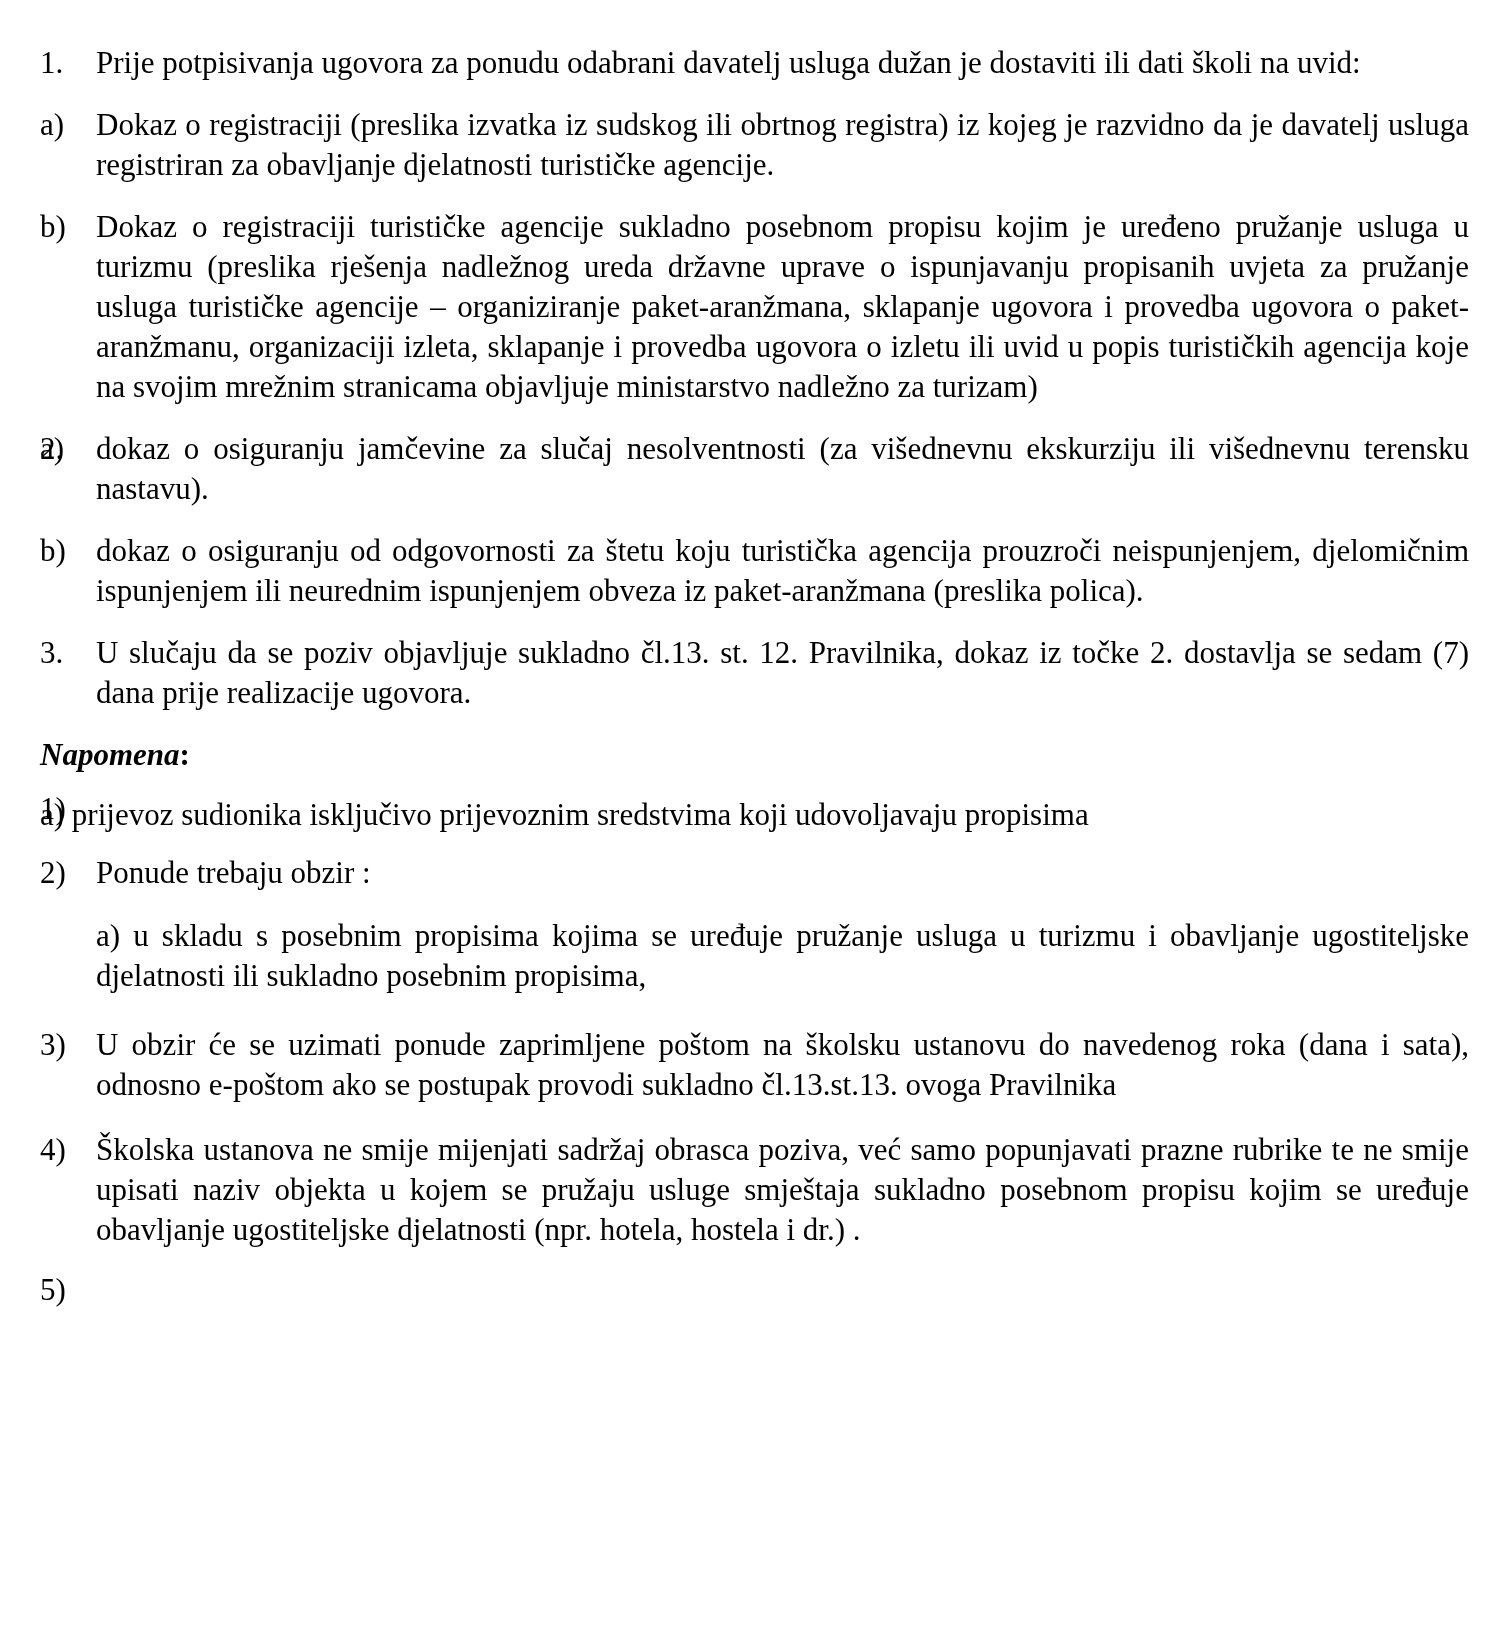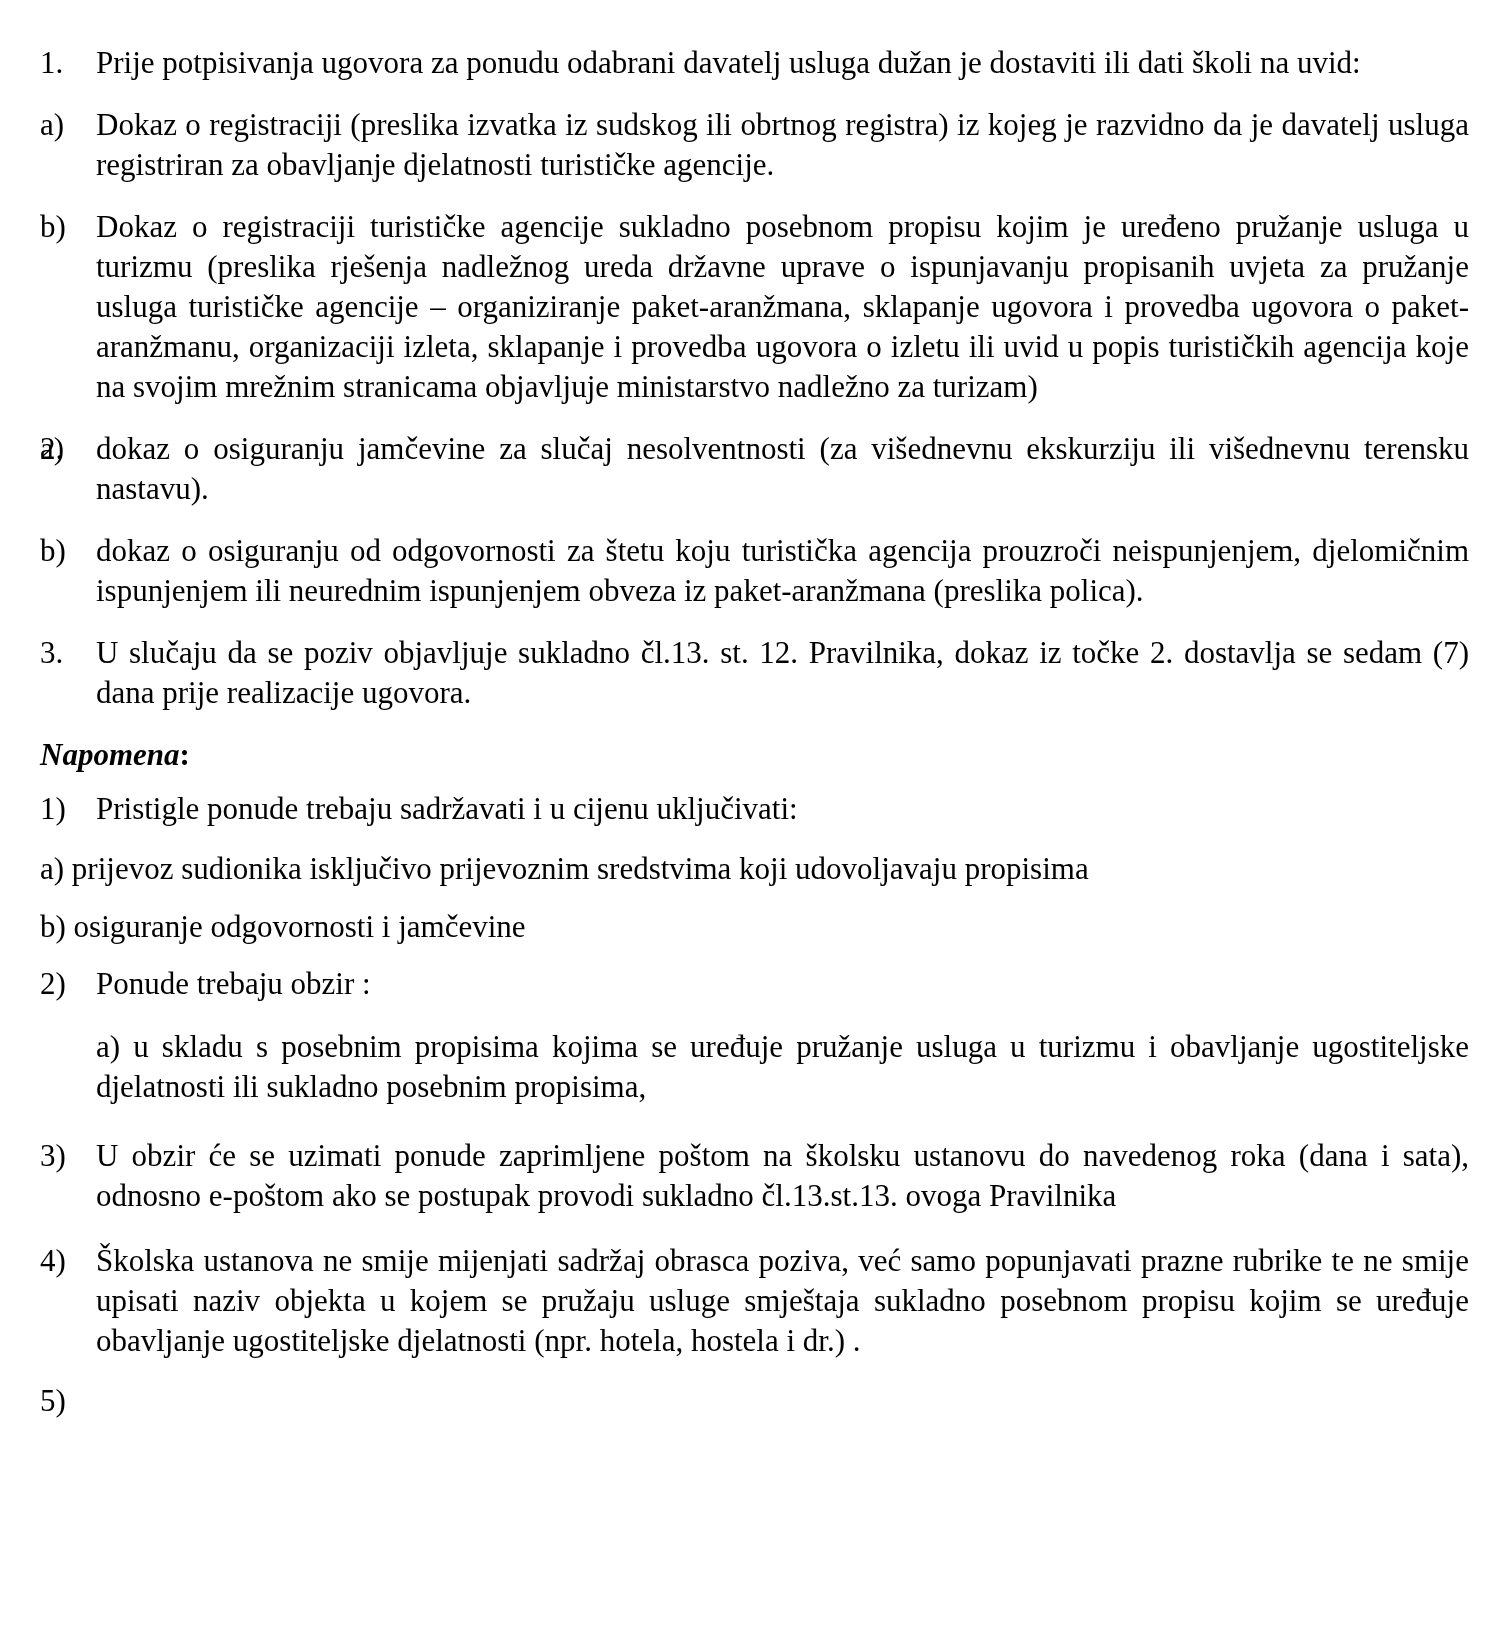--- a/index.html
+++ b/index.html
@@ -46,25 +46,24 @@
   <p class="item hang m22"><span class="marker">2.</span></p>
 
   <p class="item hang m22"><span class="marker">a)</span><span class="txt">dokaz o osiguranju jamčevine za slučaj nesolventnosti (za višednevnu ekskurziju ili višednevnu terensku nastavu).</span></p>
 
   <p class="item hang m22"><span class="marker">b)</span><span class="txt">dokaz o osiguranju od odgovornosti za štetu koju turistička agencija prouzroči neispunjenjem, djelomičnim ispunjenjem ili neurednim ispunjenjem obveza iz paket-aranžmana (preslika polica).</span></p>
 
   <p class="item hang m22"><span class="marker">3.</span><span class="txt">U slučaju da se poziv objavljuje sukladno čl.13. st. 12. Pravilnika, dokaz iz točke 2. dostavlja se sedam (7) dana prije realizacije ugovora.</span></p>
 
   <p class="note-heading"><span>Napomena</span><span class="colon">:</span></p>
 
-  <p class="item hang m20"><span class="marker">1)</span><span class="txt">Pristigle ponude trebaju sadržavati i u cijenu uključivati:</span></p>
+  <p class="item hang m20"><span class="marker">1)</span></p>
 
   <p class="item flush m18"><span class="marker-inline">a)</span> <span class="txt">prijevoz sudionika isključivo prijevoznim sredstvima koji udovoljavaju propisima</span></p>
 
-  <p class="item flush m17"><span class="marker-inline">b)</span> <span class="txt">osiguranje odgovornosti i jamčevine</span></p>
 
   <p class="item hang m23"><span class="marker">2)</span><span class="txt">Ponude trebaju obzir :</span></p>
 
   <p class="item sub m29"><span class="marker-inline">a)</span> <span class="txt">u skladu s posebnim propisima kojima se uređuje pružanje usluga u turizmu i obavljanje ugostiteljske djelatnosti ili sukladno posebnim propisima,</span></p>
 
 
   <p class="item hang m25"><span class="marker">3)</span><span class="txt">U obzir će se uzimati ponude zaprimljene poštom na školsku ustanovu do navedenog roka (dana i sata), odnosno e-poštom ako se postupak provodi sukladno čl.13.st.13. ovoga Pravilnika</span></p>
 
   <p class="item hang m20"><span class="marker">4)</span><span class="txt">Školska ustanova ne smije mijenjati sadržaj obrasca poziva, već samo popunjavati prazne rubrike te ne smije upisati naziv objekta u kojem se pružaju usluge smještaja sukladno posebnom propisu kojim se uređuje obavljanje ugostiteljske djelatnosti (npr. hotela, hostela i dr.) .</span></p>
 

